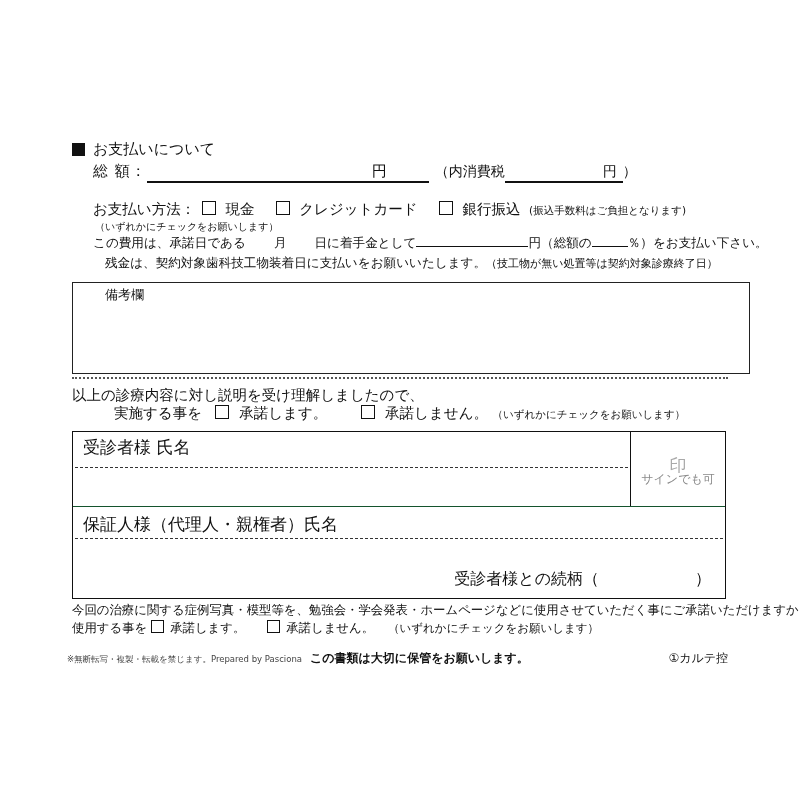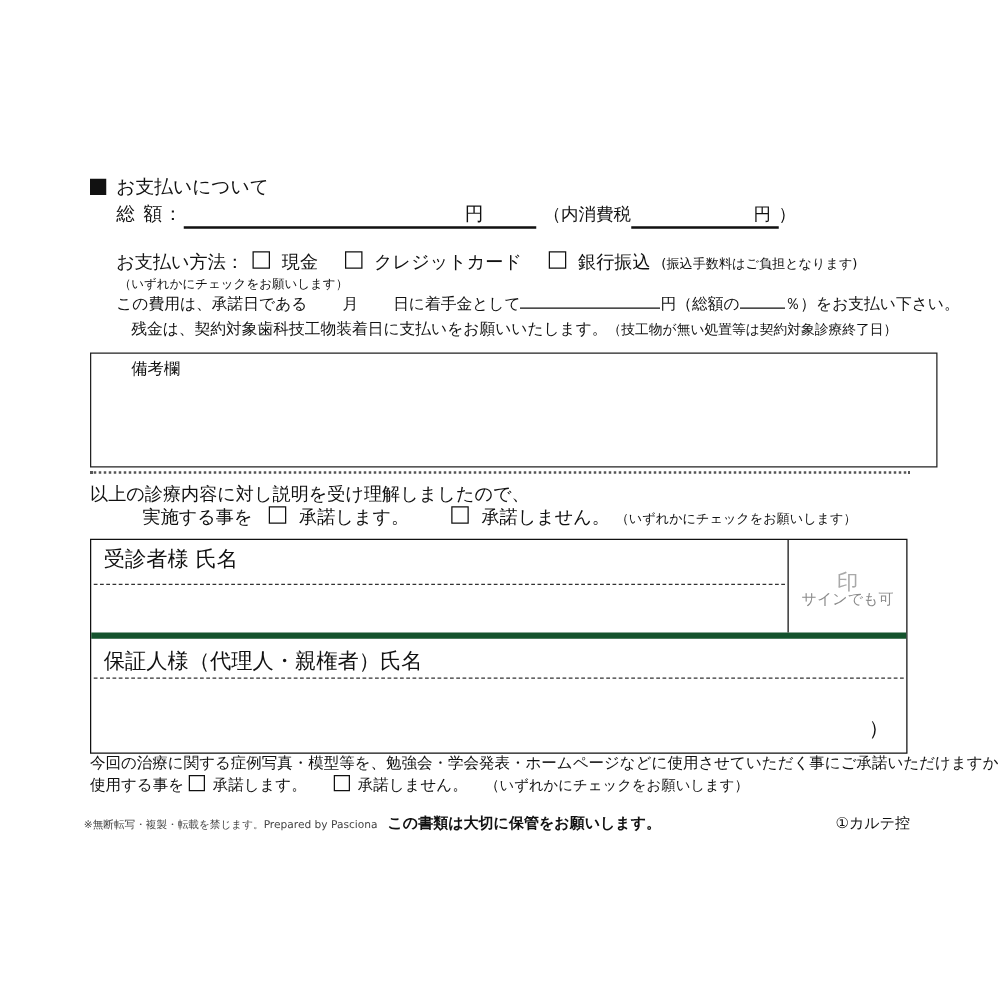--- a/index.html
+++ b/index.html
@@ -42,21 +42,21 @@
   .remarks-label { padding:3px 8px; font-size:13px; }
 
   .dotted-sep { left:72px; top:377px; width:656px; height:0; border-top:2px dotted #555; }
 
   .consent-line1 { left:72px; top:386px; font-size:14.5px; }
   .consent-line2 { left:72px; top:404px; font-size:14.5px;margin-left:42px; }
   .consent-line2 .cb { margin:0 6px 0 8px; }
   .consent-note { font-size:10.5px; }
 
   .sig-table { left:72px; top:431px; width:652px; border:1.5px solid #111; }
-  .sig-row1 { display:flex; height:74px; border-bottom:5px solid #14532d; }
+  .sig-row1 { display:flex; height:74px; border-bottom:1px solid #14532d; }
   .sig-cell-name { flex:1; position:relative; }
   .sig-name-label { position:absolute; left:10px; top:4px; font-size:17px; }
   .sig-dash1 { position:absolute; left:2px; right:2px; top:35px; border-top:1.6px dashed #333; }
   .sig-cell-seal { width:94px; border-left:1px solid #111; position:relative; flex:none; }
   .seal-glyph { position:absolute; left:0; right:0; top:22px; text-align:center; font-size:17px; color:#a9a9a9; }
   .seal-note { position:absolute; left:0; right:0; bottom:18px; text-align:center; font-size:12px; color:#8a8a8a; }
   .sig-row2 { position:relative; height:91px; }
   .guardian-label { position:absolute; left:10px; top:6px; font-size:17px; }
   .sig-dash2 { position:absolute; left:2px; right:2px; top:31px; border-top:1.6px dashed #333; }
   .relation { position:absolute; right:14px; bottom:8px; font-size:16px; display:flex; align-items:baseline; }
@@ -146,20 +146,21 @@
       </div>
       <div class="sig-cell-seal">
         <div class="seal-glyph">印</div>
         <div class="seal-note">サインでも可</div>
       </div>
     </div>
     <div class="sig-row2">
       <div class="guardian-label">保証人様（代理人・親権者）氏名</div>
       <div class="sig-dash2"></div>
       <div class="relation">
+        <span>受診者様との続柄（</span>
         <span class="relation-gap"></span>
         <span>）</span>
       </div>
     </div>
   </div>
 
   <div class="abs photo-q line">今回の治療に関する症例写真・模型等を、勉強会・学会発表・ホームページなどに使用させていただく事にご承諾いただけますか？</div>
   <div class="abs photo-line2 line">
     <span>使用する事を</span>
     <span class="cb"></span>

